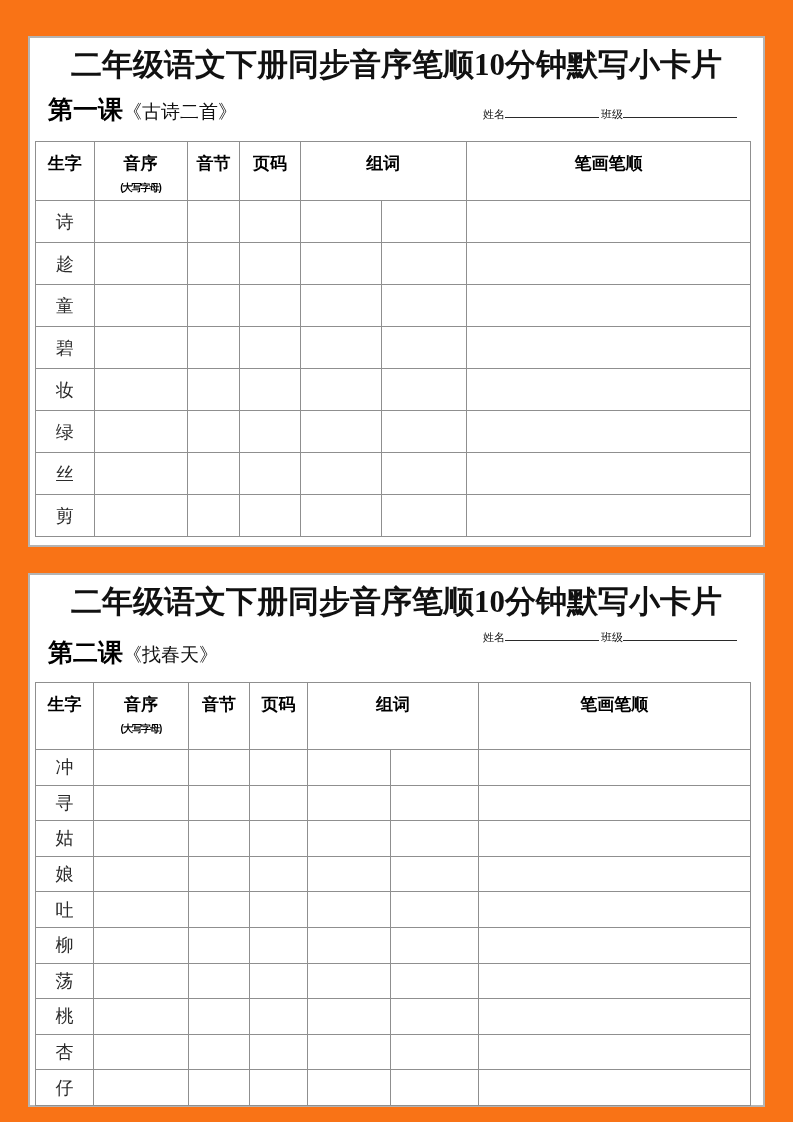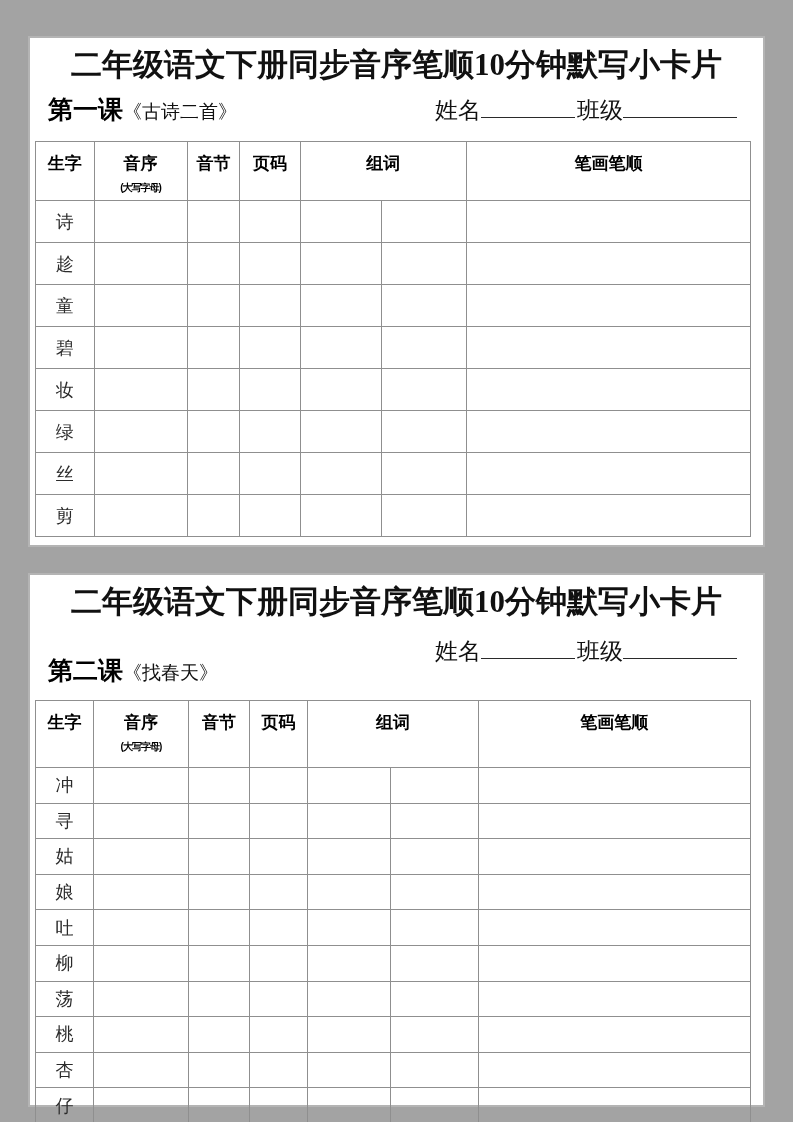--- a/index.html
+++ b/index.html
@@ -1,31 +1,31 @@
 <!DOCTYPE html>
 <html><head>
 <meta charset="utf-8">
 <style>
   html,body{margin:0;padding:0;background:#ffffff;}
   body{width:793px;height:1122px;font-family:"Liberation Serif",serif;color:#1a1a1a;overflow:hidden;}
-  .page{position:relative;width:793px;height:1122px;background:#a3a3a3;}
+  .page{position:relative;width:793px;height:1122px;background:#f97316;}
   .card{position:absolute;left:28px;width:737px;background:#fff;border:2px solid #b4b4b4;box-sizing:border-box;}
   #card1{top:36px;height:511px;}
   #card2{top:573px;height:534px;}
   .card-title{margin:7px 4px 0;text-align:center;font-size:31px;font-weight:600;line-height:40px;white-space:nowrap;font-family:"Liberation Serif",serif;color:#111;}
   .meta-row{display:flex;align-items:baseline;padding:0 26px 0 18px;margin-top:8px;height:36px;}
   .lesson{white-space:nowrap;}
   .lesson-label{font-family:"Liberation Sans",sans-serif;font-weight:bold;font-size:25px;color:#000;}
   .lesson-book{font-size:19px;color:#111;}
-  .namecls{margin-left:auto;font-size:23px;white-space:nowrap;color:#111;}
+  .namecls{margin-left:auto;font-size:11px;white-space:nowrap;color:#111;}
   .uline{display:inline-block;border-bottom:1.6px solid #2a2a2a;height:14px;vertical-align:baseline;}
   .u1{width:94px;margin-right:2px;}
   .u2{width:114px;}
   
-  #card2 .meta-row{margin-top:22px;height:44px;}
+  #card2 .meta-row{margin-top:4px;height:44px;}
   #card2 .lesson{position:relative;top:10px;}
   #card2 .namecls{position:relative;top:-10px;}
   table.grid{border-collapse:collapse;table-layout:fixed;width:716px;margin:12px 4px 0 5px;}
   .grid th,.grid td{border:1px solid #8f8f8f;box-sizing:border-box;padding:0;}
   .grid th{font-family:"Liberation Sans",sans-serif;font-weight:bold;font-size:17px;color:#000;text-align:center;vertical-align:top;padding-top:10px;}
   .hdr-sub{font-size:10px;font-weight:bold;margin-top:6px;letter-spacing:-1px;}
   #card1 .grid thead th{height:59px;}
   #card2 .grid thead th{height:67px;}
   #card1 .grid tbody td{height:42px;}
   #card2 .grid tbody td{height:35.6px;}

